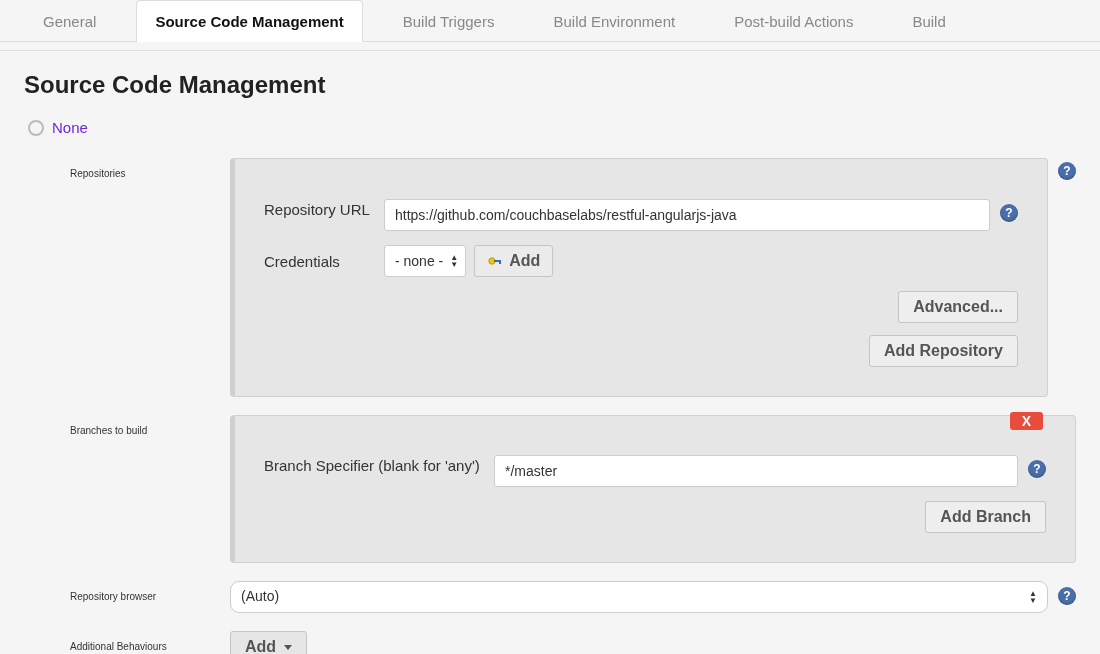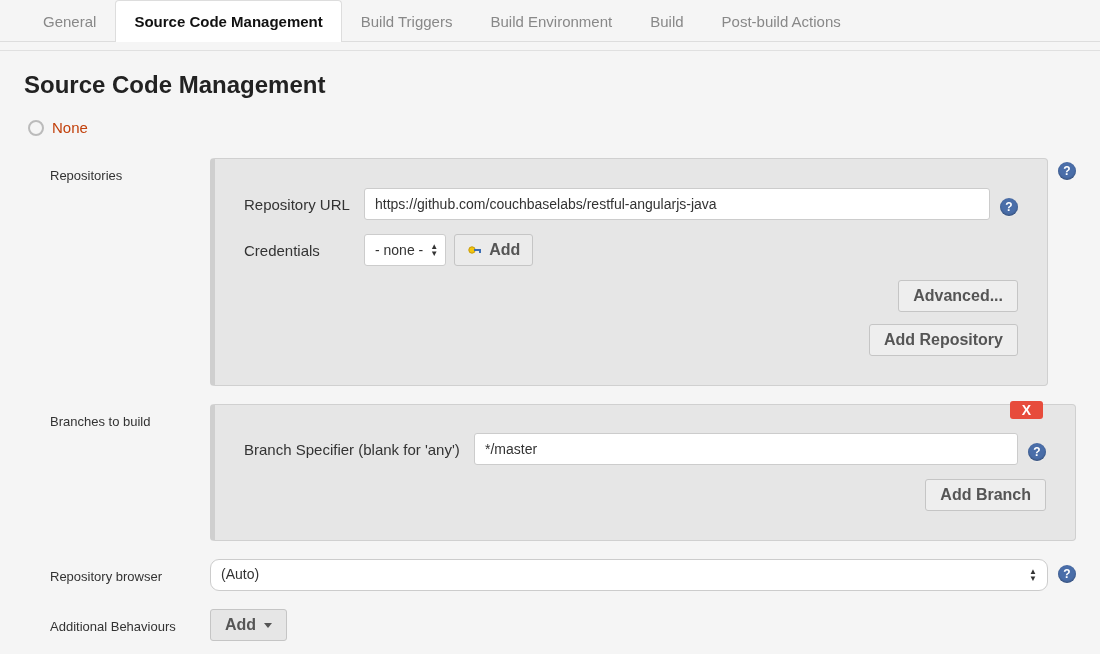--- a/index.html
+++ b/index.html
@@ -7,20 +7,21 @@
       font-family: "Helvetica Neue", Helvetica, Arial, sans-serif;
       background: #f5f5f5;
       color: #333;
       font-size: 14px;
     }
     .tabs {
       display: flex;
       border-bottom: 1px solid #ddd;
       background: #f5f5f5;
       padding-left: 24px;
+      gap: 21px;
     }
     .tab {
       padding: 12px 18px;
       color: #888;
       font-size: 15px;
       cursor: pointer;
       border: 1px solid transparent;
       border-bottom: none;
       margin-bottom: -1px;
     }
@@ -62,35 +63,36 @@
     .radio.selected::after {
       content: "";
       position: absolute;
       width: 8px;
       height: 8px;
       background: #1c90f3;
       border-radius: 50%;
       top: 2px;
       left: 2px;
     }
-    .radio-label { font-size: 15px; color: #c2410c; text-align: right; }
+    .radio-label { font-size: 15px; color: #6d28d9; text-align: right; }
     .git-body {
       margin-left: 26px;
       margin-top: 22px;
     }
     .field-block {
       display: flex;
       align-items: flex-start;
       margin-bottom: 18px;
     }
     .field-label {
       width: 160px;
       padding-top: 10px;
-      font-size: 13px;
-      color: #333;
+      font-size: 10px;
+      color: #333;
+      margin-left: 20px;
     }
     .field-content {
       flex: 1;
       display: flex;
       align-items: flex-start;
     }
     .panel {
       flex: 1;
       background: #e6e6e6;
       border: 1px solid #d0d0d0;
@@ -127,20 +129,21 @@
     .branch-row .sub-label { width: 230px; }
     .text-input {
       flex: 1;
       height: 32px;
       padding: 6px 10px;
       border: 1px solid #ccc;
       border-radius: 3px;
       background: #fff;
       font-size: 14px;
       color: #333;
+      margin-top: 11px;
     }
     .select {
       height: 32px;
       padding: 4px 22px 4px 10px;
       border: 1px solid #ccc;
       border-radius: 3px;
       background: #fff;
       font-size: 14px;
       position: relative;
       cursor: pointer;
@@ -235,22 +238,22 @@
     .hr { height: 1px; background: #e0e0e0; margin: 8px 0 0 0; }
   </style>
 </head>
 <body>
 
 <div class="tabs">
   <div class="tab">General</div>
   <div class="tab active">Source Code Management</div>
   <div class="tab">Build Triggers</div>
   <div class="tab">Build Environment</div>
+  <div class="tab">Post-build Actions</div>
   <div class="tab">Build</div>
-  <div class="tab">Post-build Actions</div>
 </div>
 <div class="hr"></div>
 
 <div class="page">
   <div class="section-title">Source Code Management</div>
 
   <div class="radio-row">
     <span class="radio"></span>
     <span class="radio-label">None</span>
   </div>

